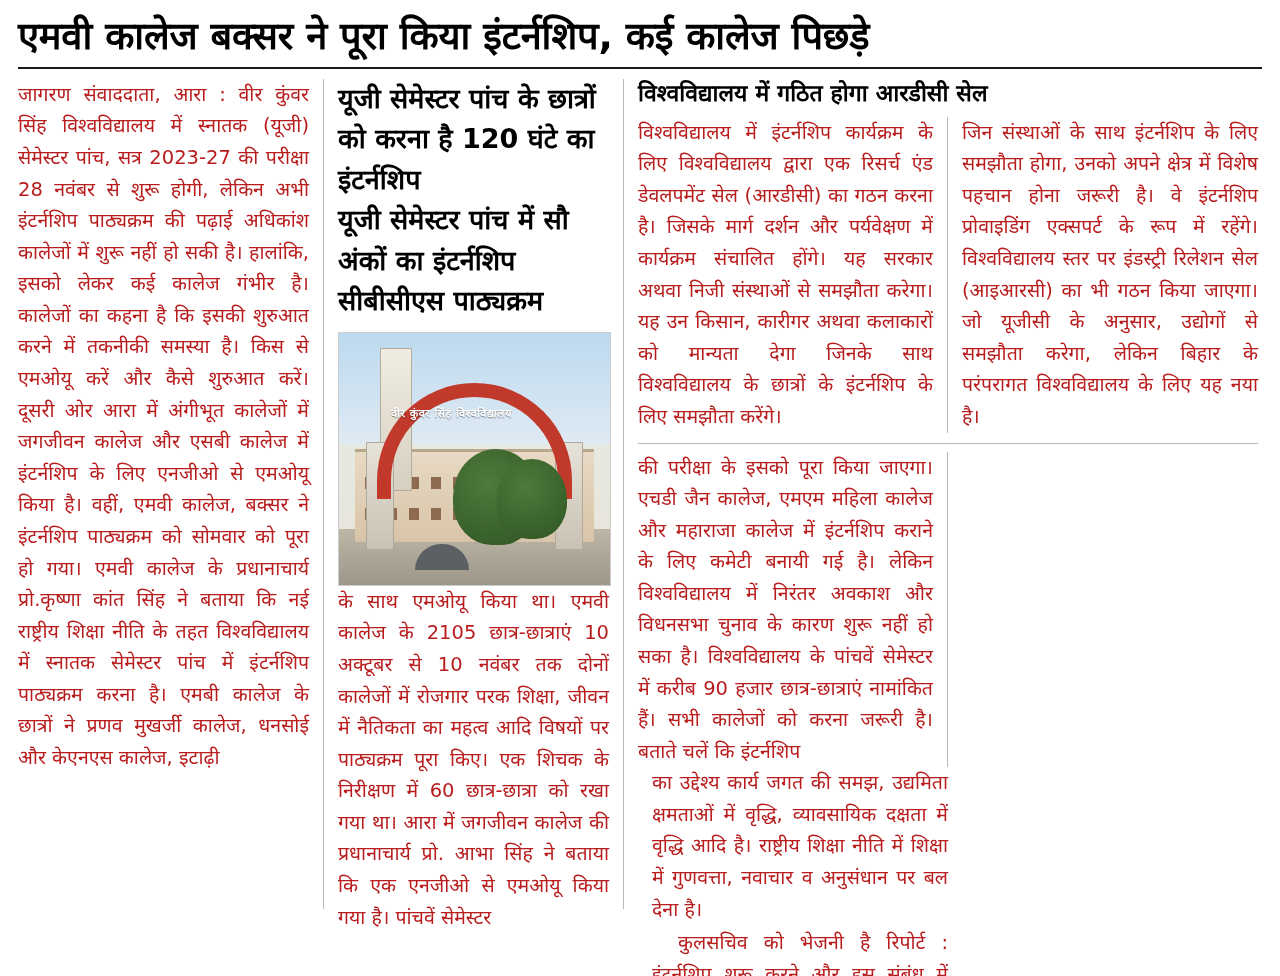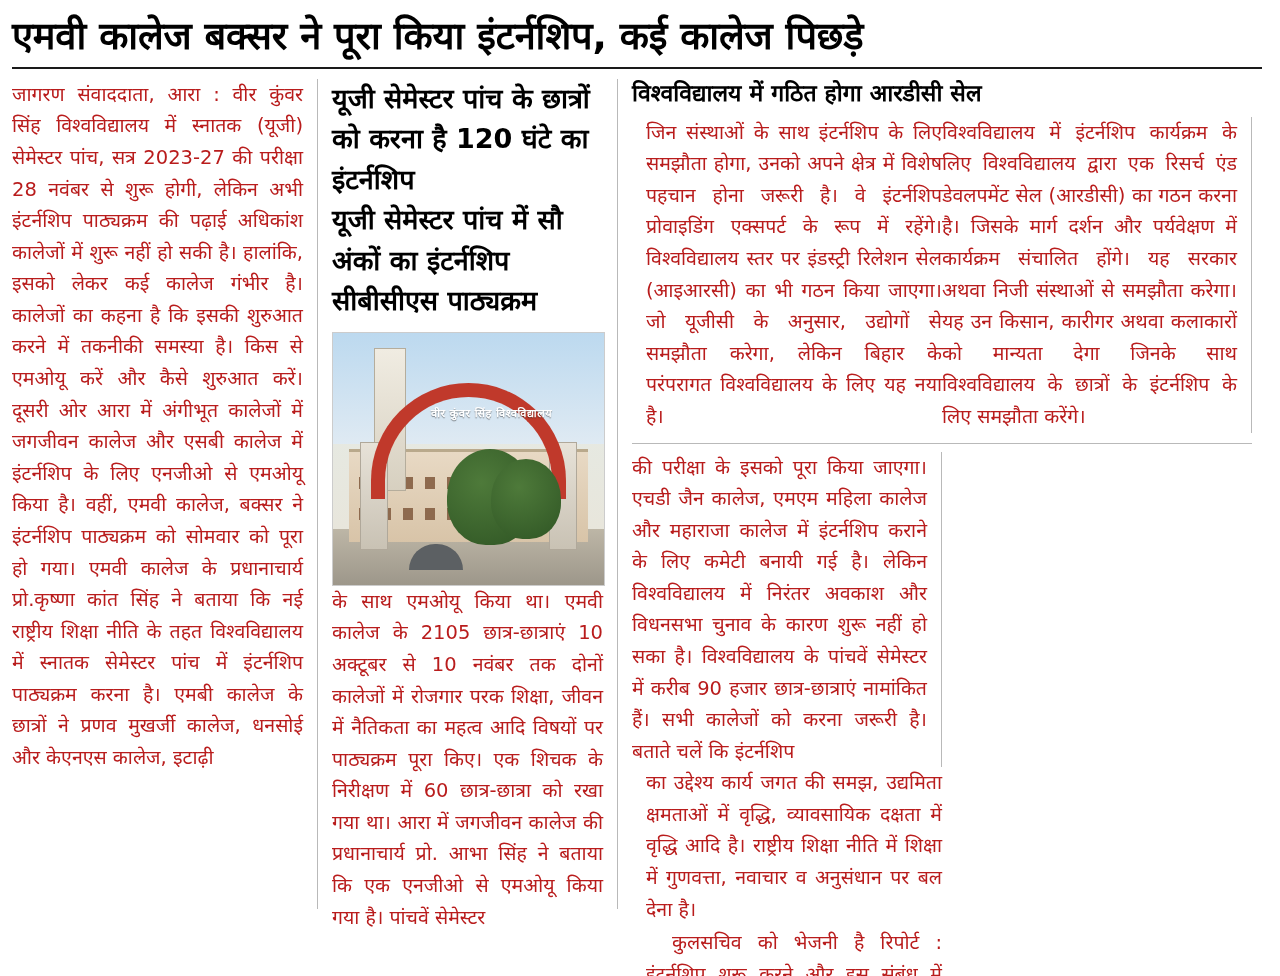--- a/index.html
+++ b/index.html
@@ -12,21 +12,21 @@
     background: #ffffff;
     font-family: "Liberation Serif", "DejaVu Serif", serif;
     color: #111111;
     overflow: hidden;
   }
   .page {
     position: relative;
     width: 1280px;
     height: 976px;
     box-sizing: border-box;
-    padding: 14px 18px 0 12px;
+    padding: 14px 18px 0 18px;
   }
   
   .headline-wrap {
     border-bottom: 2px solid #1a1a1a;
     padding-bottom: 8px;
     margin-bottom: 10px;
   }
   .headline {
     font-family: "DejaVu Sans", "Liberation Sans", sans-serif;
     font-weight: bold;
@@ -124,21 +124,21 @@
     top: 20%;
     height: 46%;
     border: 14px solid #c0392b;
     border-bottom: none;
     border-radius: 140px 140px 0 0;
     box-sizing: border-box;
   }
   .arch-text {
     position: absolute;
     left: 0; right: 0; top: 8%;
-    text-align: right;
+    text-align: left;
     font-family: "DejaVu Sans", "Liberation Sans", sans-serif;
     font-size: 11px;
     font-weight: bold;
     color: #ffffff;
     letter-spacing: 0.5px;
     text-shadow: 0 1px 1px rgba(0,0,0,.45);
   }
   .pillar-l, .pillar-r {
     position: absolute;
     bottom: 14%;
@@ -241,25 +241,25 @@
         <div class="umbrella"></div>
       </div>
 
       <p style="">के साथ एमओयू किया था। एमवी कालेज के 2105 छात्र-छात्राएं 10 अक्टूबर से 10 नवंबर तक दोनों कालेजों में रोजगार परक शिक्षा, जीवन में नैतिकता का महत्व आदि विषयों पर पाठ्यक्रम पूरा किए। एक शिचक के निरीक्षण में 60 छात्र-छात्रा को रखा गया था। आरा में जगजीवन कालेज की प्रधानाचार्य प्रो. आभा सिंह ने बताया कि एक एनजीओ से एमओयू किया गया है। पांचवें सेमेस्टर</p>
     </div>
 
     <div class="col col-34">
       <div class="rdc-head">विश्वविद्यालय में गठित होगा आरडीसी सेल</div>
 
       <div class="rdc-body">
+        <div class="rdc-col left">
+          <p>विश्वविद्यालय में इंटर्नशिप कार्यक्रम के लिए विश्वविद्यालय द्वारा एक रिसर्च एंड डेवलपमेंट सेल (आरडीसी) का गठन करना है। जिसके मार्ग दर्शन और पर्यवेक्षण में कार्यक्रम संचालित होंगे। यह सरकार अथवा निजी संस्थाओं से समझौता करेगा। यह उन किसान, कारीगर अथवा कलाकारों को मान्यता देगा जिनके साथ विश्वविद्यालय के छात्रों के इंटर्नशिप के लिए समझौता करेंगे।</p>
+        </div>
         <div class="rdc-col right">
           <p>जिन संस्थाओं के साथ इंटर्नशिप के लिए समझौता होगा, उनको अपने क्षेत्र में विशेष पहचान होना जरूरी है। वे इंटर्नशिप प्रोवाइडिंग एक्सपर्ट के रूप में रहेंगे। विश्वविद्यालय स्तर पर इंडस्ट्री रिलेशन सेल (आइआरसी) का भी गठन किया जाएगा। जो यूजीसी के अनुसार, उद्योगों से समझौता करेगा, लेकिन बिहार के परंपरागत विश्वविद्यालय के लिए यह नया है।</p>
-        </div>
-        <div class="rdc-col left">
-          <p>विश्वविद्यालय में इंटर्नशिप कार्यक्रम के लिए विश्वविद्यालय द्वारा एक रिसर्च एंड डेवलपमेंट सेल (आरडीसी) का गठन करना है। जिसके मार्ग दर्शन और पर्यवेक्षण में कार्यक्रम संचालित होंगे। यह सरकार अथवा निजी संस्थाओं से समझौता करेगा। यह उन किसान, कारीगर अथवा कलाकारों को मान्यता देगा जिनके साथ विश्वविद्यालय के छात्रों के इंटर्नशिप के लिए समझौता करेंगे।</p>
         </div>
       </div>
 
       <hr class="hr-thin">
 
       <div class="lower">
         <div class="rdc-col left">
           <p>की परीक्षा के इसको पूरा किया जाएगा। एचडी जैन कालेज, एमएम महिला कालेज और महाराजा कालेज में इंटर्नशिप कराने के लिए कमेटी बनायी गई है। लेकिन विश्वविद्यालय में निरंतर अवकाश और विधनसभा चुनाव के कारण शुरू नहीं हो सका है। विश्वविद्यालय के पांचवें सेमेस्टर में करीब 90 हजार छात्र-छात्राएं नामांकित हैं। सभी कालेजों को करना जरूरी है। बताते चलें कि इंटर्नशिप</p>
         </div>
         <div class="rdc-col right">

